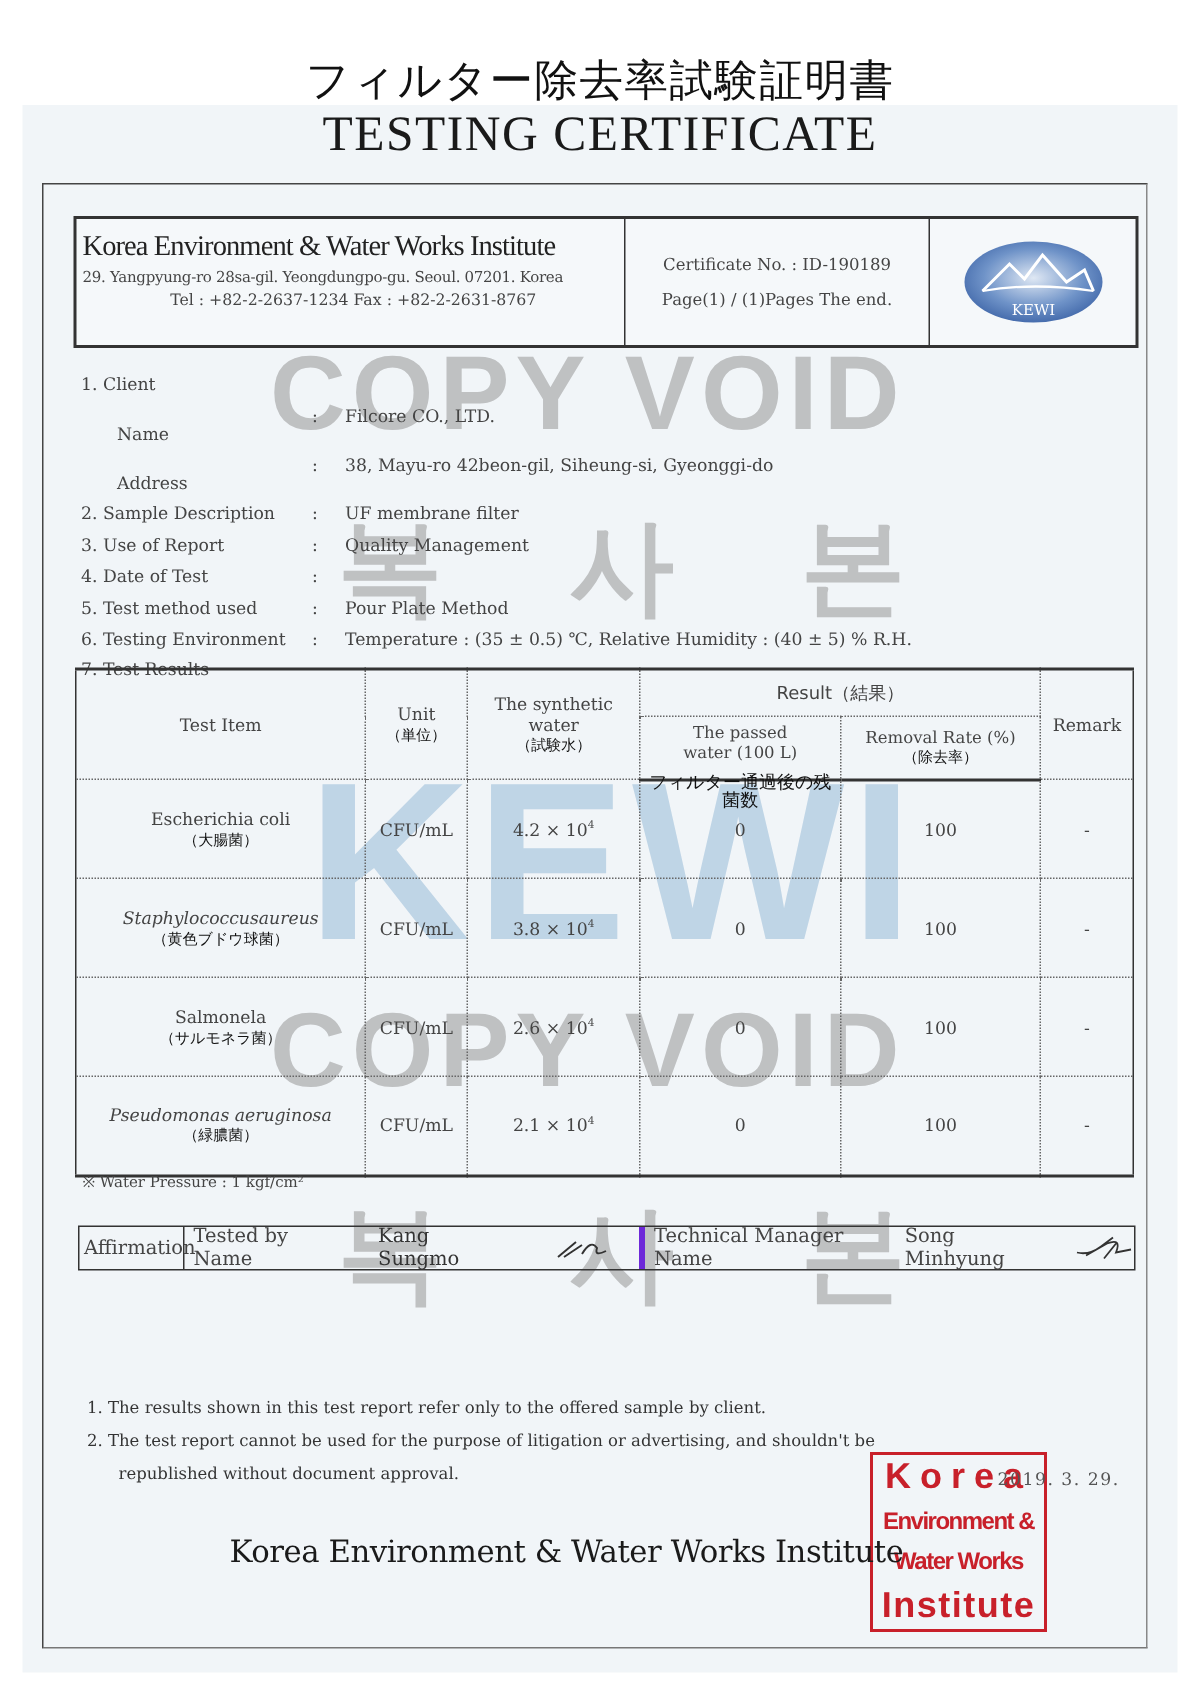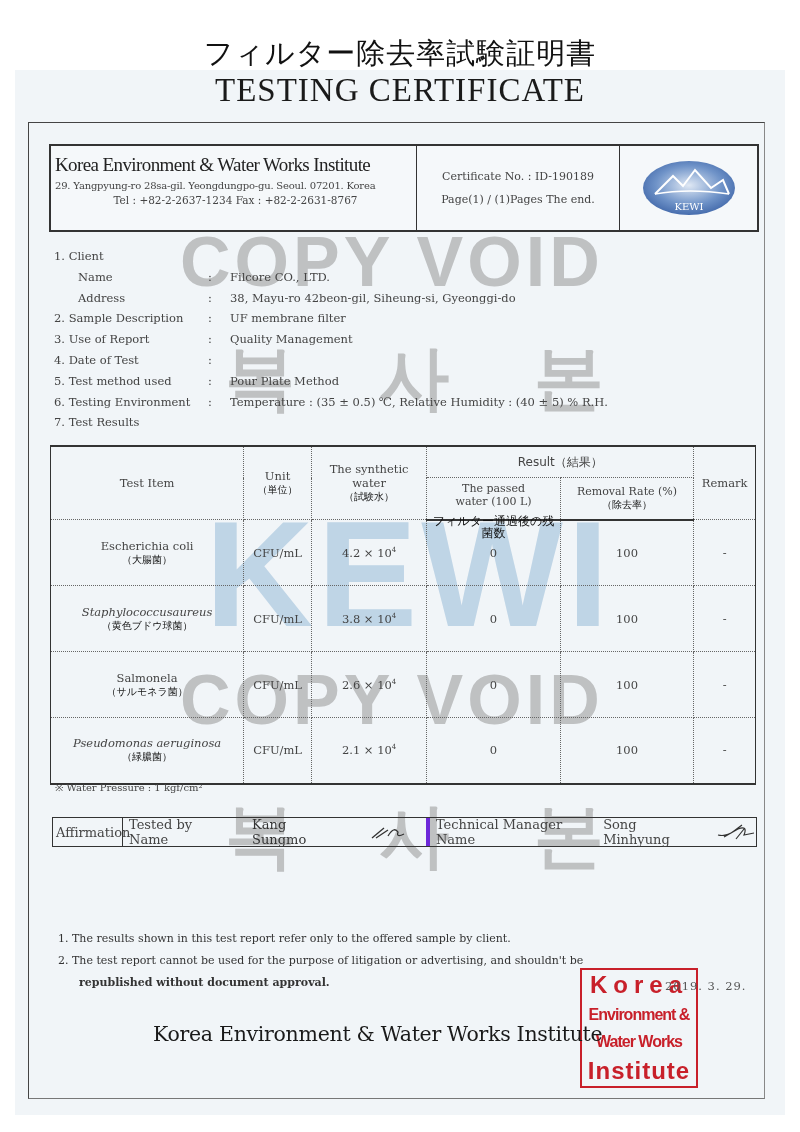--- a/index.html
+++ b/index.html
@@ -32,21 +32,21 @@
   .hdr-addr { font-size:10px; color:#444; margin-top:4px; font-family:"DejaVu Serif", serif; letter-spacing:-0.2px; }
   .hdr-tel { font-size:10.5px; color:#444; margin-top:3px; text-align:center; font-family:"DejaVu Serif", serif; }
   .hdr-mid { width:202px; border-right:1.5px solid #333; display:flex; flex-direction:column; justify-content:center; align-items:center; font-size:11px; color:#444; }
   .hdr-mid div { margin:5px 17px; }
   .hdr-logo { flex:1; display:flex; align-items:center; justify-content:center; }
   
   .info { position:absolute; left:54px; top:246px; font-size:11.5px; color:#444; z-index:2; line-height:20.8px; }
   .info-row { display:flex; }
   .info-label { width:154px; }
   .info-colon { width:22px; }
-  .indent { padding-left:24px; width:130px !important; }
+  .indent { padding-left:24px; width:130px !important;margin-top:12px; }
   
   .wm { position:absolute; font-family:"Liberation Sans", sans-serif; font-weight:bold; z-index:1; user-select:none; }
   .wm-gray { color:rgba(150,150,150,0.55); }
   .wm-blue { color:rgba(150,185,215,0.55); }
   
   .tbl { position:absolute; left:50px; top:445px; width:706px; border-collapse:collapse; z-index:2; font-size:11.5px; }
   .tbl td, .tbl th { border:1px dotted #666; text-align:center; color:#444; font-weight:normal; padding:0; }
   .tbl { border-top:2px solid #333; border-bottom:2px solid #333; }
   .tbl tr.hdrrow2 td { border-bottom:2px solid #333; }
   .tbl td.first, .tbl th.first { border-left:1.5px solid #333; }
@@ -245,21 +245,21 @@
   <span style="margin-left:20px; border-left:4px solid #6d28d9; padding-left:6px; height:100%; display:flex; align-items:center;">Technical Manager Name</span>
   <span style="margin-left:6px;">Song Minhyung</span>
   <svg width="44" height="22" style="margin-left:12px;">
     <path d="M4 14 Q12 16 20 10 L28 4 M10 16 L24 8 Q34 4 30 14 L40 12 M22 18 L30 8" stroke="#333" stroke-width="1.2" fill="none"></path>
   </svg>
 </div>
 
 <div class="notes">
   <div>1. The results shown in this test report refer only to the offered sample by client.</div>
   <div>2. The test report cannot be used for the purpose of litigation or advertising, and shouldn't be</div>
-  <div style="padding-left:21px;font-weight:bold;">republished without document approval.</div>
+  <div style="padding-left:21px;">republished without document approval.</div>
 </div>
 
 <div class="stamp">
   <div class="s1">Korea</div>
   <div class="s2">Environment &amp;</div>
   <div class="s2">Water Works</div>
   <div class="s3">Institute</div>
 </div>
 
 <div class="date">2019.  3.  29.</div>

